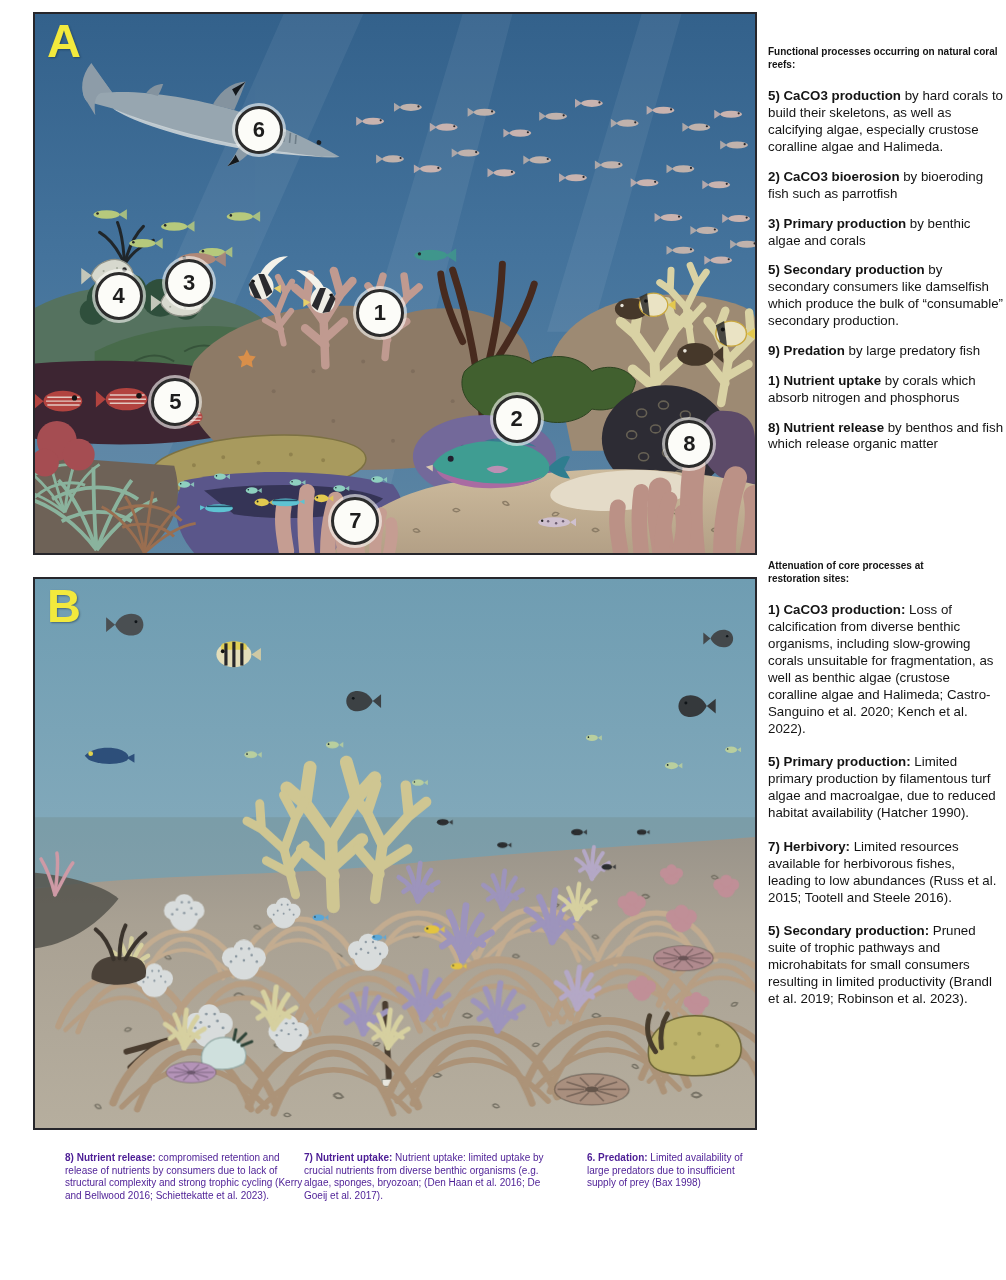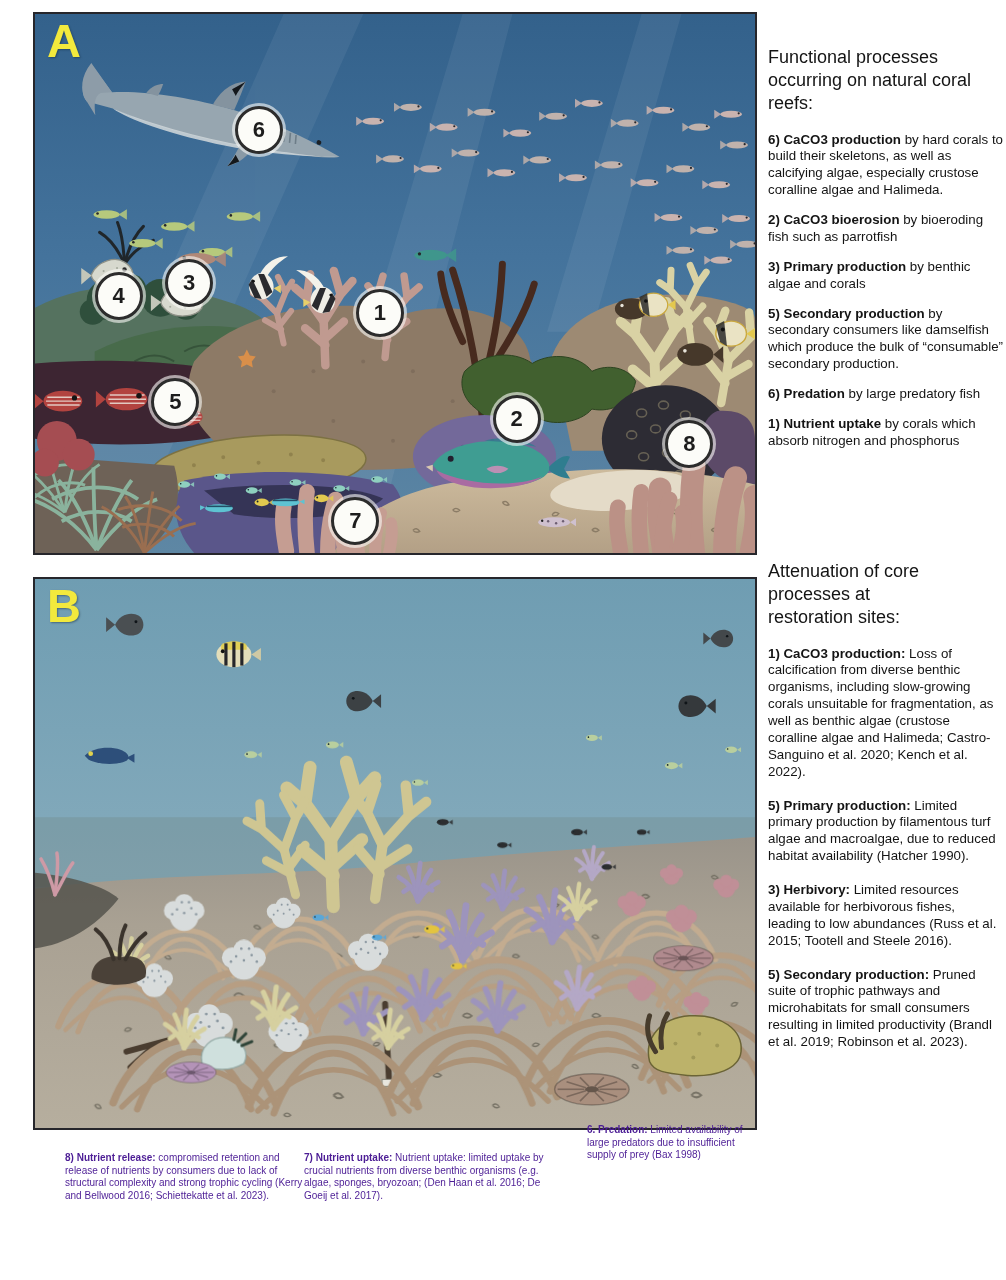--- a/index.html
+++ b/index.html
@@ -17,31 +17,31 @@
       font-size:22px;font-weight:bold;color:#1d1d1d;z-index:5}
   .mk1{left:47.9%;top:55.4%}
   .mk2{left:66.9%;top:75.1%}
   .mk3{left:21.4%;top:49.9%}
   .mk4{left:11.6%;top:52.3%}
   .mk5{left:19.5%;top:72.0%}
   .mk6{left:31.1%;top:21.5%}
   .mk7{left:44.5%;top:94.0%}
   .mk8{left:90.9%;top:79.7%}
   .col{position:absolute;color:#141414}
-  .col .title{font-size:18px;font-weight:normal;line-height:1.27;margin-bottom:17px}
+  .col .title{font-size:10px;font-weight:bold;line-height:1.27;margin-bottom:17px}
   .item{font-size:13.3px;line-height:1.27;margin-bottom:13px}
   .col-a{left:768px;top:46px;width:236px}
   .col-b{left:768px;top:560px;width:231px}
   .col-b .title{max-width:178px}
   .col-b .item{margin-bottom:17px}
   .b{font-weight:bold}
   .fn{position:absolute;font-size:10px;line-height:1.27;color:#4c1d95}
   #fn8{left:65px;top:1152px;width:245px}
   #fn7{left:304px;top:1152px;width:259px}
-  #fn6{left:587px;top:1124px;width:177px}
+  #fn6{left:587px;top:1152px;width:177px}
 </style>
 </head>
 <body>
 
 <div class="page">
 
   <div class="panel" id="panel-a">
     <svg viewBox="0 0 724 543" preserveAspectRatio="none">
       <defs>
         <linearGradient id="wA" x1="0" y1="0" x2="0" y2="1">
@@ -503,26 +503,27 @@
     <div class="mk mk7">
         <span>7</span>
       </div>
     <div class="mk mk8">
         <span>8</span>
       </div>
   </div>
 
   <div class="col col-a">
     <div class="title">Functional processes occurring on natural coral reefs:</div>
-    <div class="item"><span class="b">6) CaCO3 production</span><span> by hard corals to build their skeletons, as well as calcifying algae, especially crustose coralline algae and Halimeda.</span></div>
+    <div class="item"><span class="b">5) CaCO3 production</span><span> by hard corals to build their skeletons, as well as calcifying algae, especially crustose coralline algae and Halimeda.</span></div>
     <div class="item"><span class="b">2) CaCO3 bioerosion</span><span> by bioeroding fish such as parrotfish</span></div>
     <div class="item"><span class="b">3) Primary production</span><span> by benthic algae and corals</span></div>
     <div class="item"><span class="b">5) Secondary production</span><span>  by secondary consumers like damselfish which produce the bulk of “consumable” secondary production.</span></div>
-    <div class="item"><span class="b">6) Predation</span><span> by large predatory fish</span></div>
+    <div class="item"><span class="b">9) Predation</span><span> by large predatory fish</span></div>
     <div class="item"><span class="b">1) Nutrient uptake</span><span> by corals which absorb nitrogen and phosphorus</span></div>
+    <div class="item"><span class="b">8) Nutrient release</span><span> by benthos and fish which release organic matter</span></div>
   </div>
 
   <div class="panel" id="panel-b">
     <svg viewBox="0 0 724 553" preserveAspectRatio="none">
       <rect width="724" height="553" fill="url(#wB)"></rect>
       <rect x="0" y="240" width="724" height="70" fill="#6c7a74" opacity=".25"></rect>
       <path d="M0,312 C120,296 250,300 380,286 C520,272 630,268 724,260 L724,553 L0,553 Z" fill="url(#sandB)"></path>
       <path d="M0,296 C40,300 70,310 84,322 C60,352 30,368 0,372 Z" fill="#55544c" opacity=".85"></path>
       <g color="#6e6a5e" opacity=".85">
         <use href="#rub" transform="translate(60,400) scale(1.2)"></use>
@@ -705,21 +706,21 @@
           </g>
       </g>
     </svg>
     <div class="plabel">B</div>
   </div>
 
   <div class="col col-b">
     <div class="title">Attenuation of core processes at restoration sites:</div>
     <div class="item"><span class="b">1) CaCO3 production:</span><span> Loss of calcification from diverse benthic organisms, including slow-growing corals unsuitable for fragmentation, as well as benthic algae (crustose coralline algae and Halimeda; Castro-Sanguino et al. 2020; Kench et al. 2022).</span></div>
     <div class="item"><span class="b">5) Primary production:</span><span> Limited primary production by filamentous turf algae and macroalgae, due to reduced habitat availability (Hatcher 1990).</span></div>
-    <div class="item"><span class="b">3) Herbivory:</span><span> Limited resources available for herbivorous fishes, leading to low abundances (Russ et al. 2015; Tootell and Steele 2016).</span></div>
+    <div class="item"><span class="b">7) Herbivory:</span><span> Limited resources available for herbivorous fishes, leading to low abundances (Russ et al. 2015; Tootell and Steele 2016).</span></div>
     <div class="item"><span class="b">5) Secondary production:</span><span> Pruned suite of trophic pathways and microhabitats for small consumers resulting in limited productivity (Brandl et al. 2019; Robinson et al. 2023).</span></div>
   </div>
 
   <div class="fn" id="fn8"><span class="b">8) Nutrient release:</span><span> compromised retention and release of nutrients by consumers due to lack of structural complexity and strong trophic cycling (Kerry and Bellwood 2016; Schiettekatte et al. 2023).</span></div>
   <div class="fn" id="fn7"><span class="b">7) Nutrient uptake:</span><span> Nutrient uptake: limited uptake by crucial nutrients from diverse benthic organisms (e.g. algae, sponges, bryozoan; (Den Haan et al. 2016; De Goeij et al. 2017).</span></div>
   <div class="fn" id="fn6"><span class="b">6. Predation:</span><span> Limited availability of large predators due to insufficient supply of prey (Bax 1998)</span></div>
 
 </div>
 
 </body></html>

